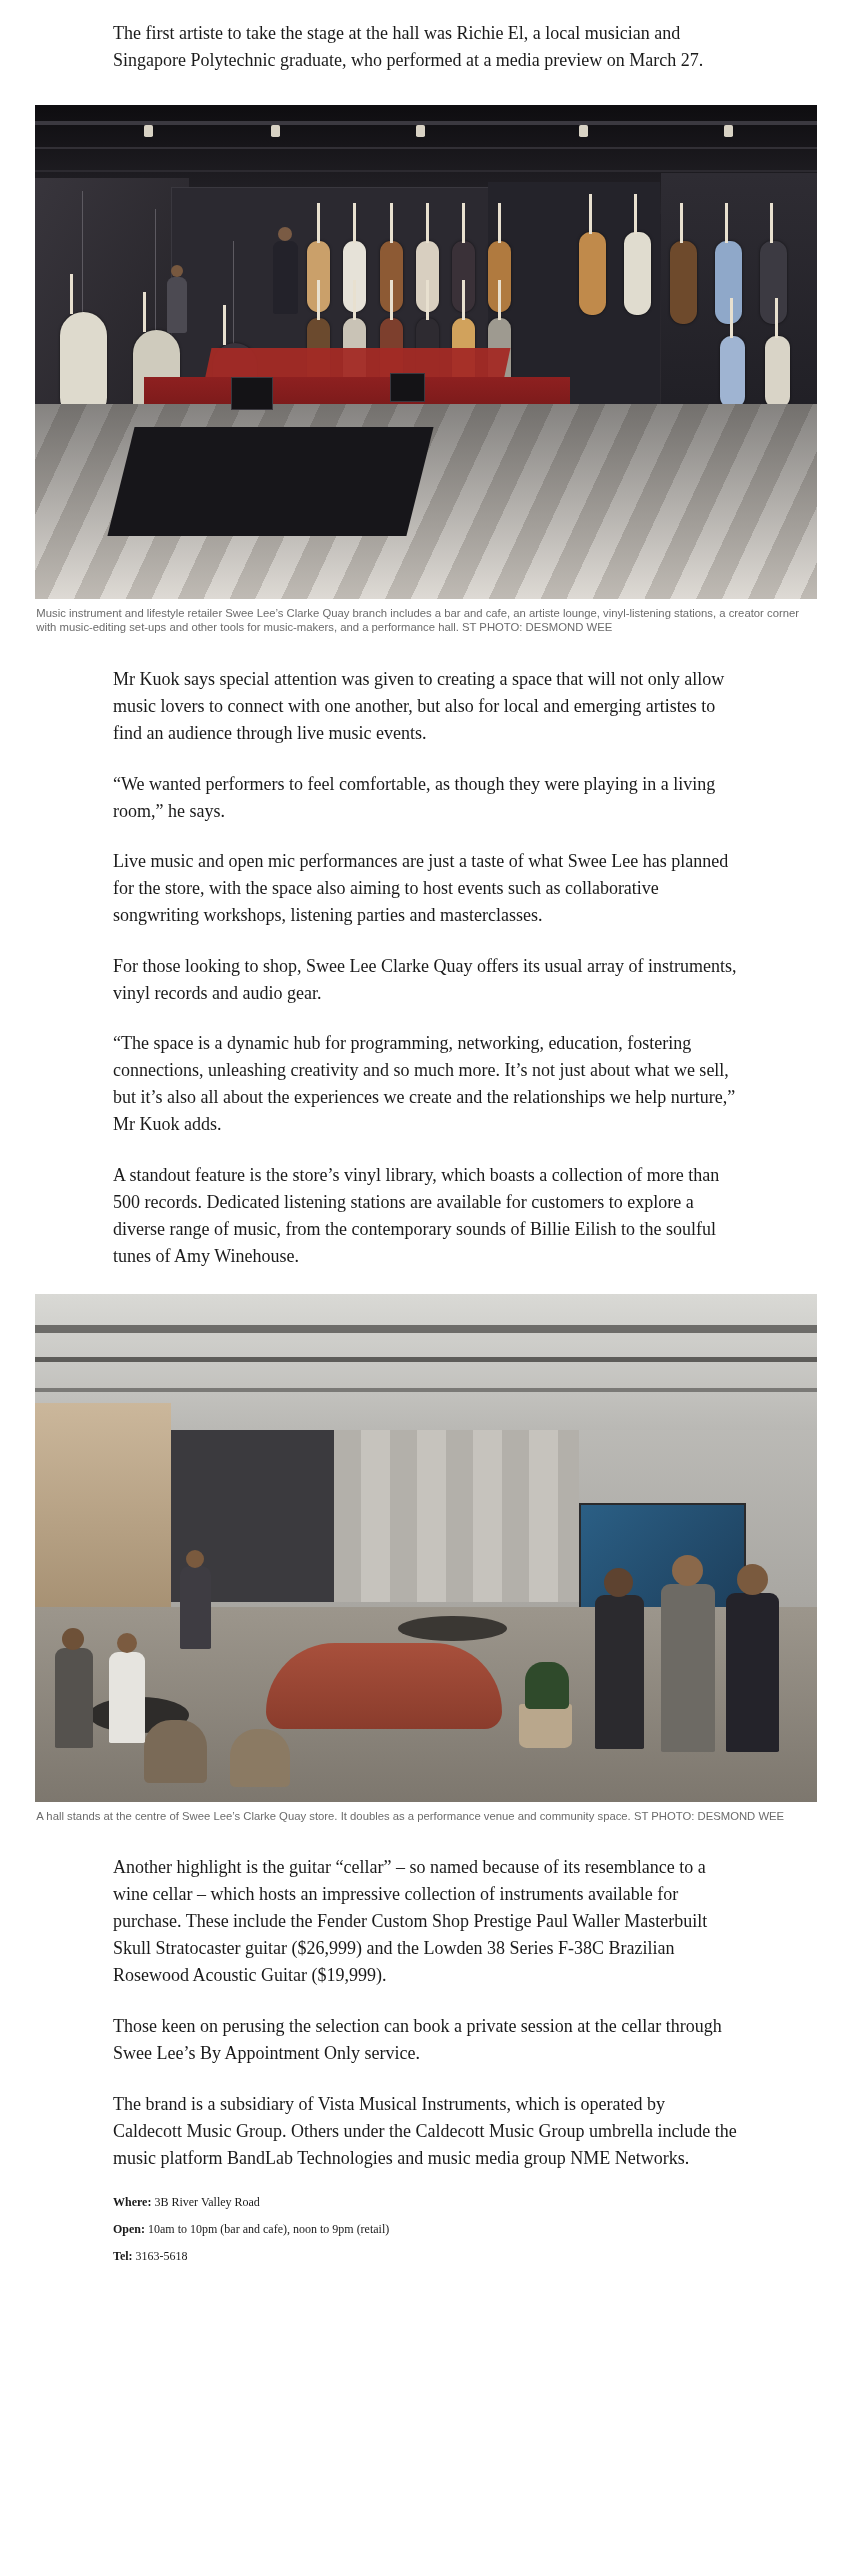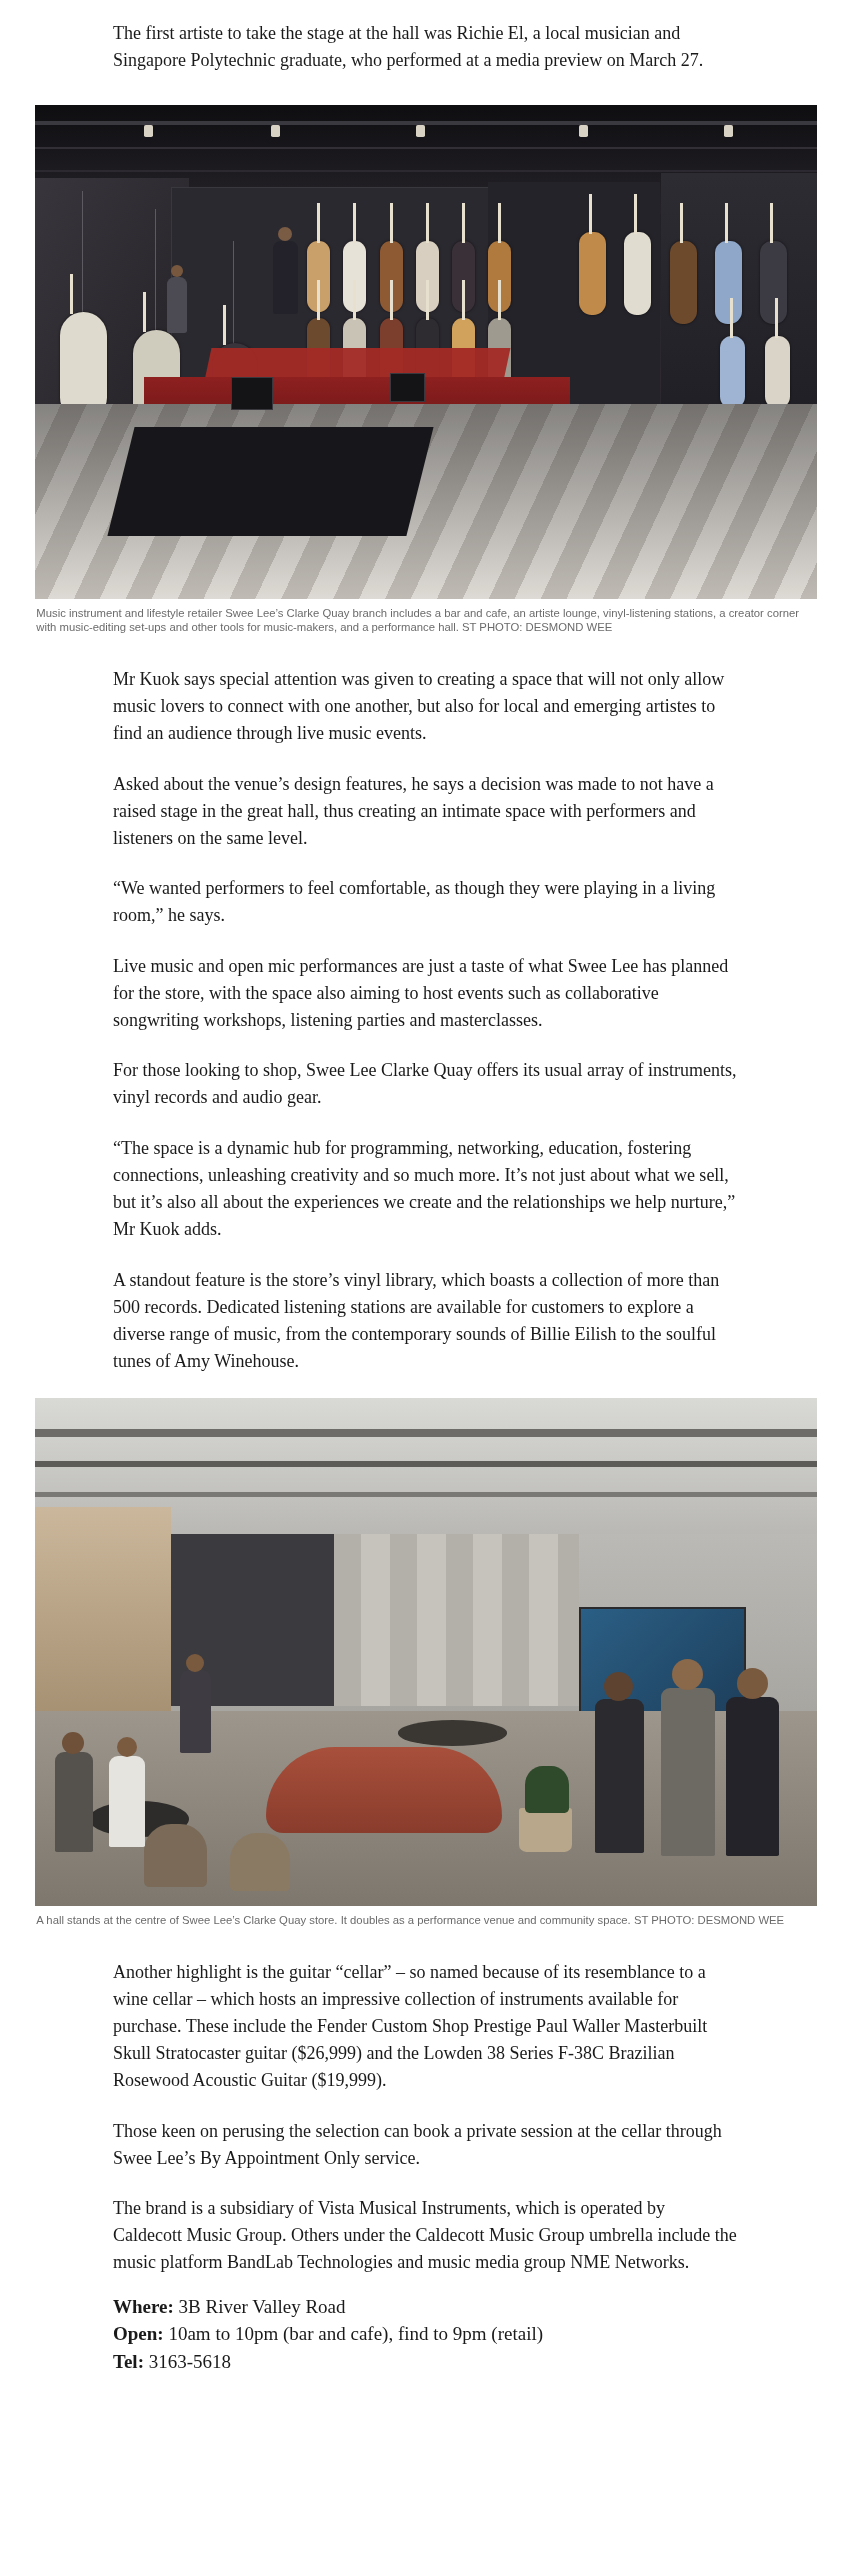--- a/index.html
+++ b/index.html
@@ -195,21 +195,21 @@
     position: absolute; background: #2f4a2b; border-radius: 40% 40% 10% 10%;
   }
   .hall .pot {
     position: absolute; background: #b9a78c; border-radius: 2.7px 2.7px 7.3px 7.3px;
   }
 
   
   .details {
     padding: 0 109px;
     font-family: "Liberation Serif", serif;
-    font-size: 19px;
+    font-size: 12px;
     line-height: 25.4px;
   }
   .details .row { margin-bottom: 1.8px; }
   .details b { font-weight: bold; }
   .details a { color: #1a5fb4; text-decoration: none; }
 </style>
 </head>
 <body>
 
 <div class="page">
@@ -281,21 +281,20 @@
 
           <div class="amp" style="left:196px;top:272px;width:40px;height:31px;"></div>
           <div class="amp" style="left:355px;top:268px;width:33px;height:27px;"></div>
         </div>
       </div>
       <figcaption class="figure-caption">Music instrument and lifestyle retailer Swee Lee’s Clarke Quay branch includes a bar and cafe, an artiste lounge, vinyl-listening stations, a creator corner with music-editing set-ups and other tools for music-makers, and a performance hall. ST PHOTO: DESMOND WEE</figcaption>
     </figure>
 
     <div class="body-block" style="padding-top:31px;">
       <p class="para">Mr Kuok says special attention was given to creating a space that will not only allow music lovers to connect with one another, but also for local and emerging artistes to find an audience through live music events.</p>
-      <p class="para">Asked about the venue’s design features, he says a decision was made to not have a raised stage in the great hall, thus creating an intimate space with performers and listeners on the same level.</p>
       <p class="para">“We wanted performers to feel comfortable, as though they were playing in a living room,” he says.</p>
       <p class="para">Live music and open mic performances are just a taste of what Swee Lee has planned for the store, with the space also aiming to host events such as collaborative songwriting workshops, listening parties and masterclasses.</p>
       <p class="para">For those looking to shop, Swee Lee Clarke Quay offers its usual array of instruments, vinyl records and audio gear.</p>
       <p class="para">“The space is a dynamic hub for programming, networking, education, fostering connections, unleashing creativity and so much more. It’s not just about what we sell, but it’s also all about the experiences we create and the relationships we help nurture,” Mr Kuok adds.</p>
       <p class="para">A standout feature is the store’s vinyl library, which boasts a collection of more than 500 records. Dedicated listening stations are available for customers to explore a diverse range of music, from the contemporary sounds of Billie Eilish to the soulful tunes of Amy Winehouse.</p>
     </div>
 
     <figure class="figure" style="margin-top:5.4px;">
       <div class="figure-img fig2">
         <div class="hall">
@@ -344,21 +343,21 @@
       <p class="para" style="margin-bottom:18px;">The brand is a subsidiary of Vista Musical Instruments, which is operated by Caldecott Music Group. Others under the Caldecott Music Group umbrella include the music platform BandLab Technologies and music media group NME Networks.</p>
     </div>
 
     <div class="details">
       <div class="row">
         <b>Where:</b>
         <span>3B River Valley Road</span>
       </div>
       <div class="row">
         <b>Open:</b>
-        <span>10am to 10pm (bar and cafe), find to 9pm (retail)</span>
+        <span>10am to 10pm (bar and cafe), noon to 9pm (retail)</span>
       </div>
       <div class="row">
         <b>Tel:</b>
         <span>3163-5618</span>
       </div>
     </div>
 
   </div>
 </div>
 

